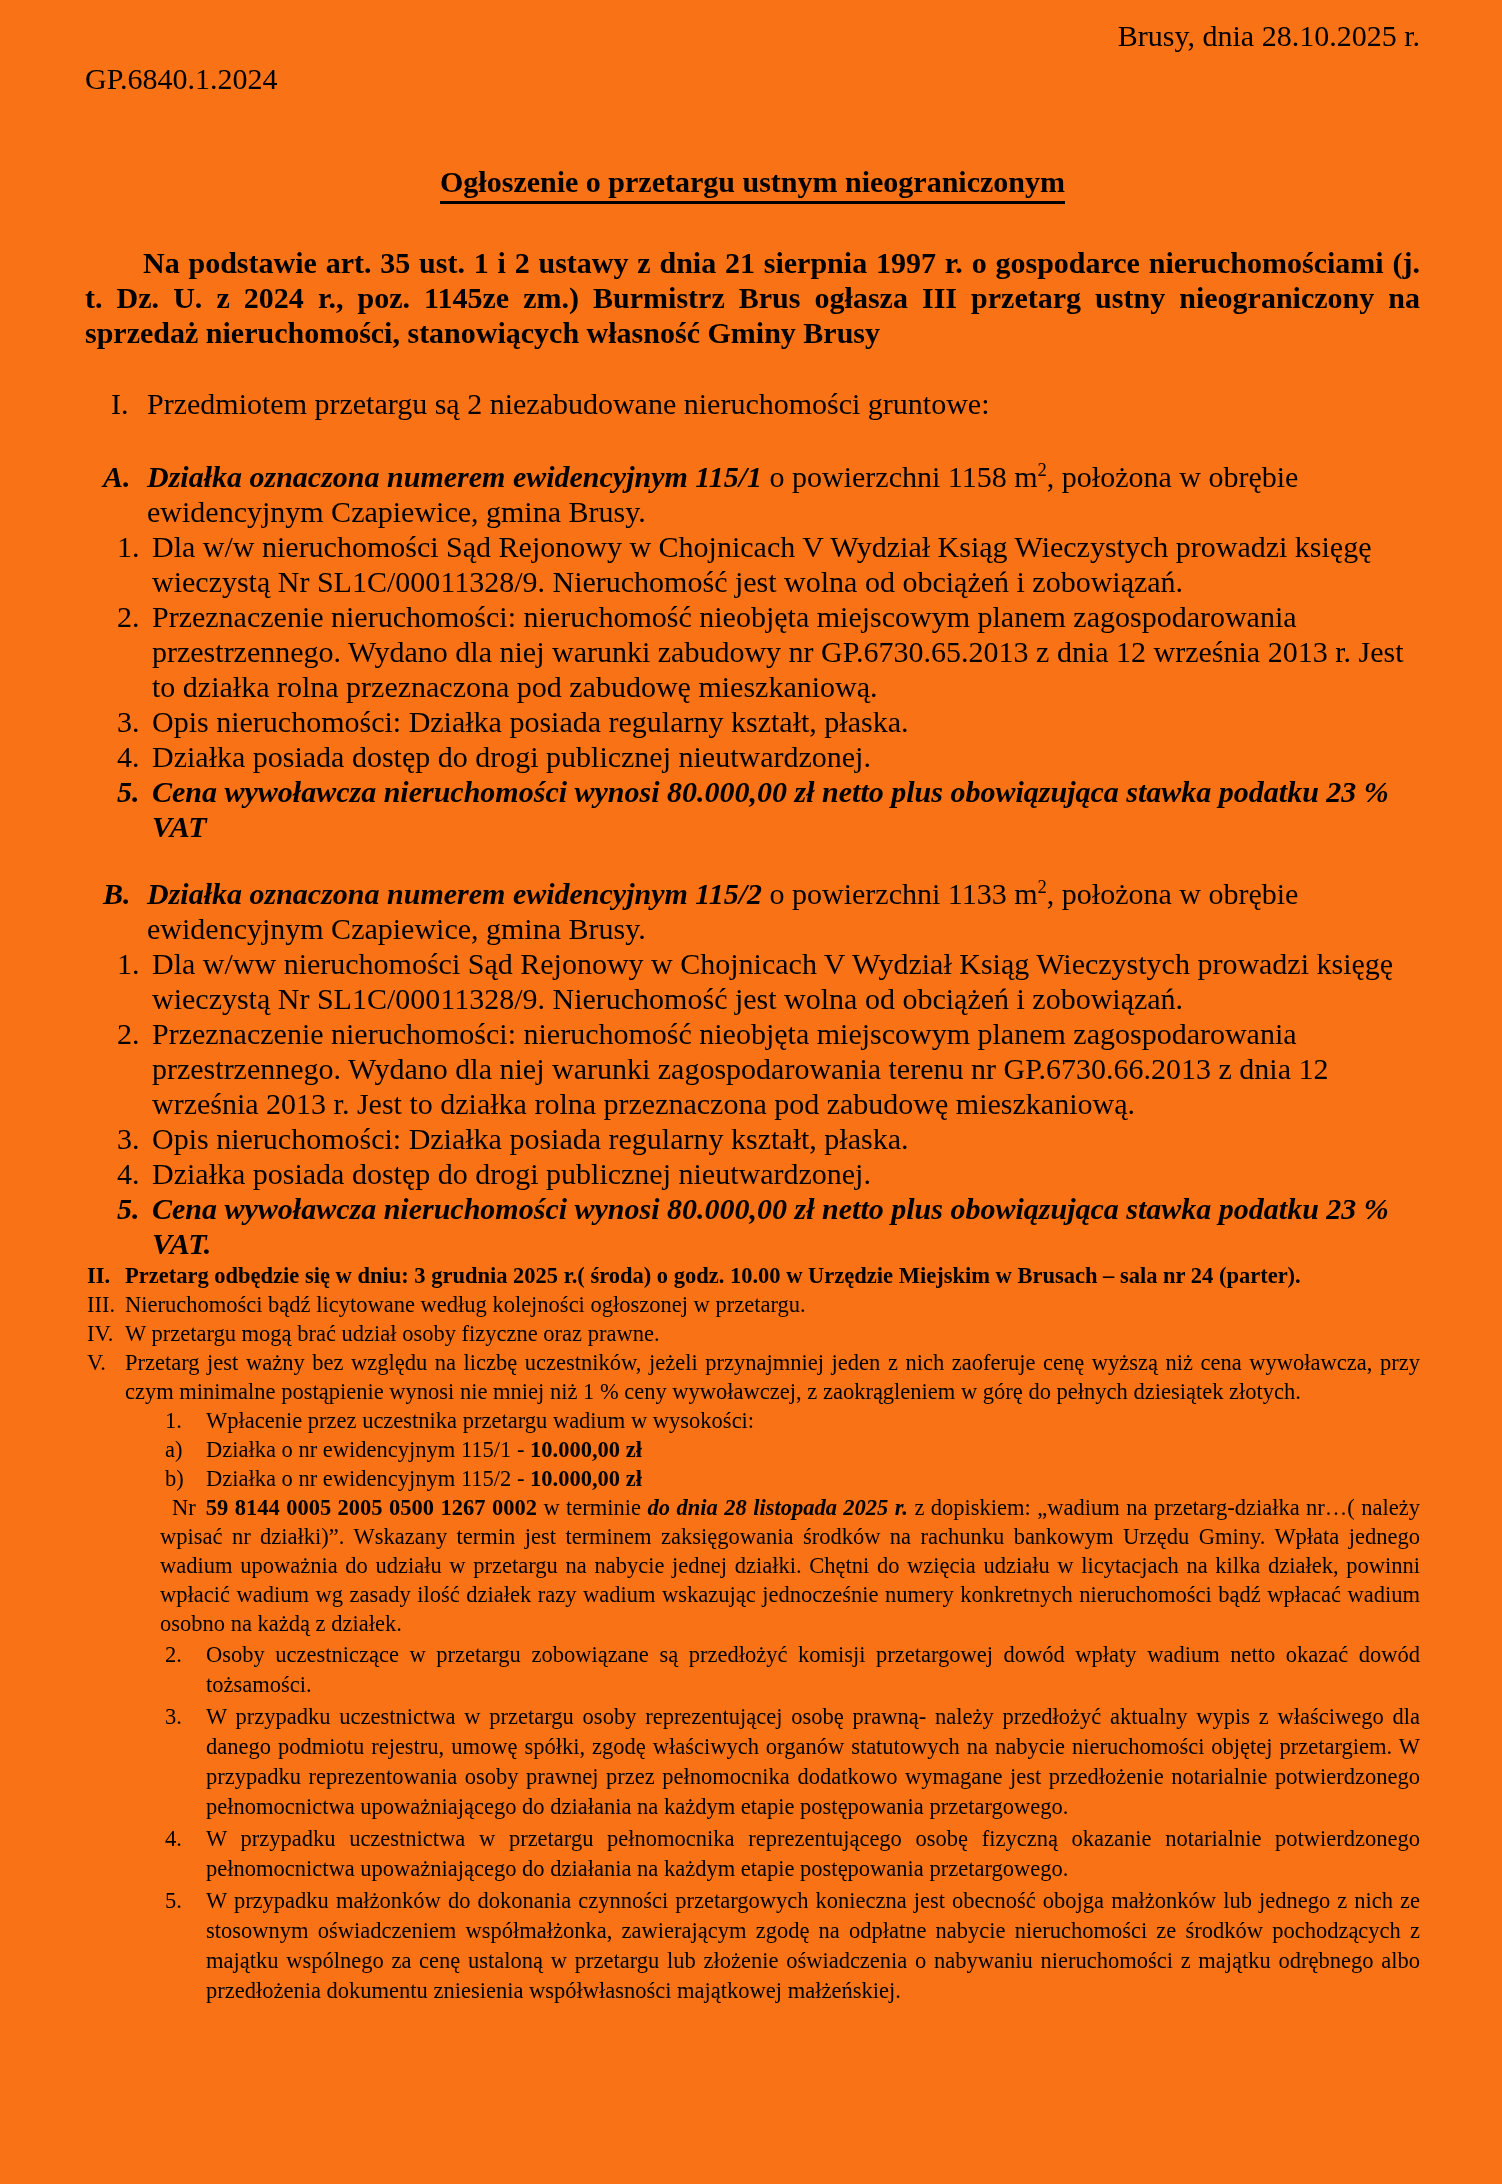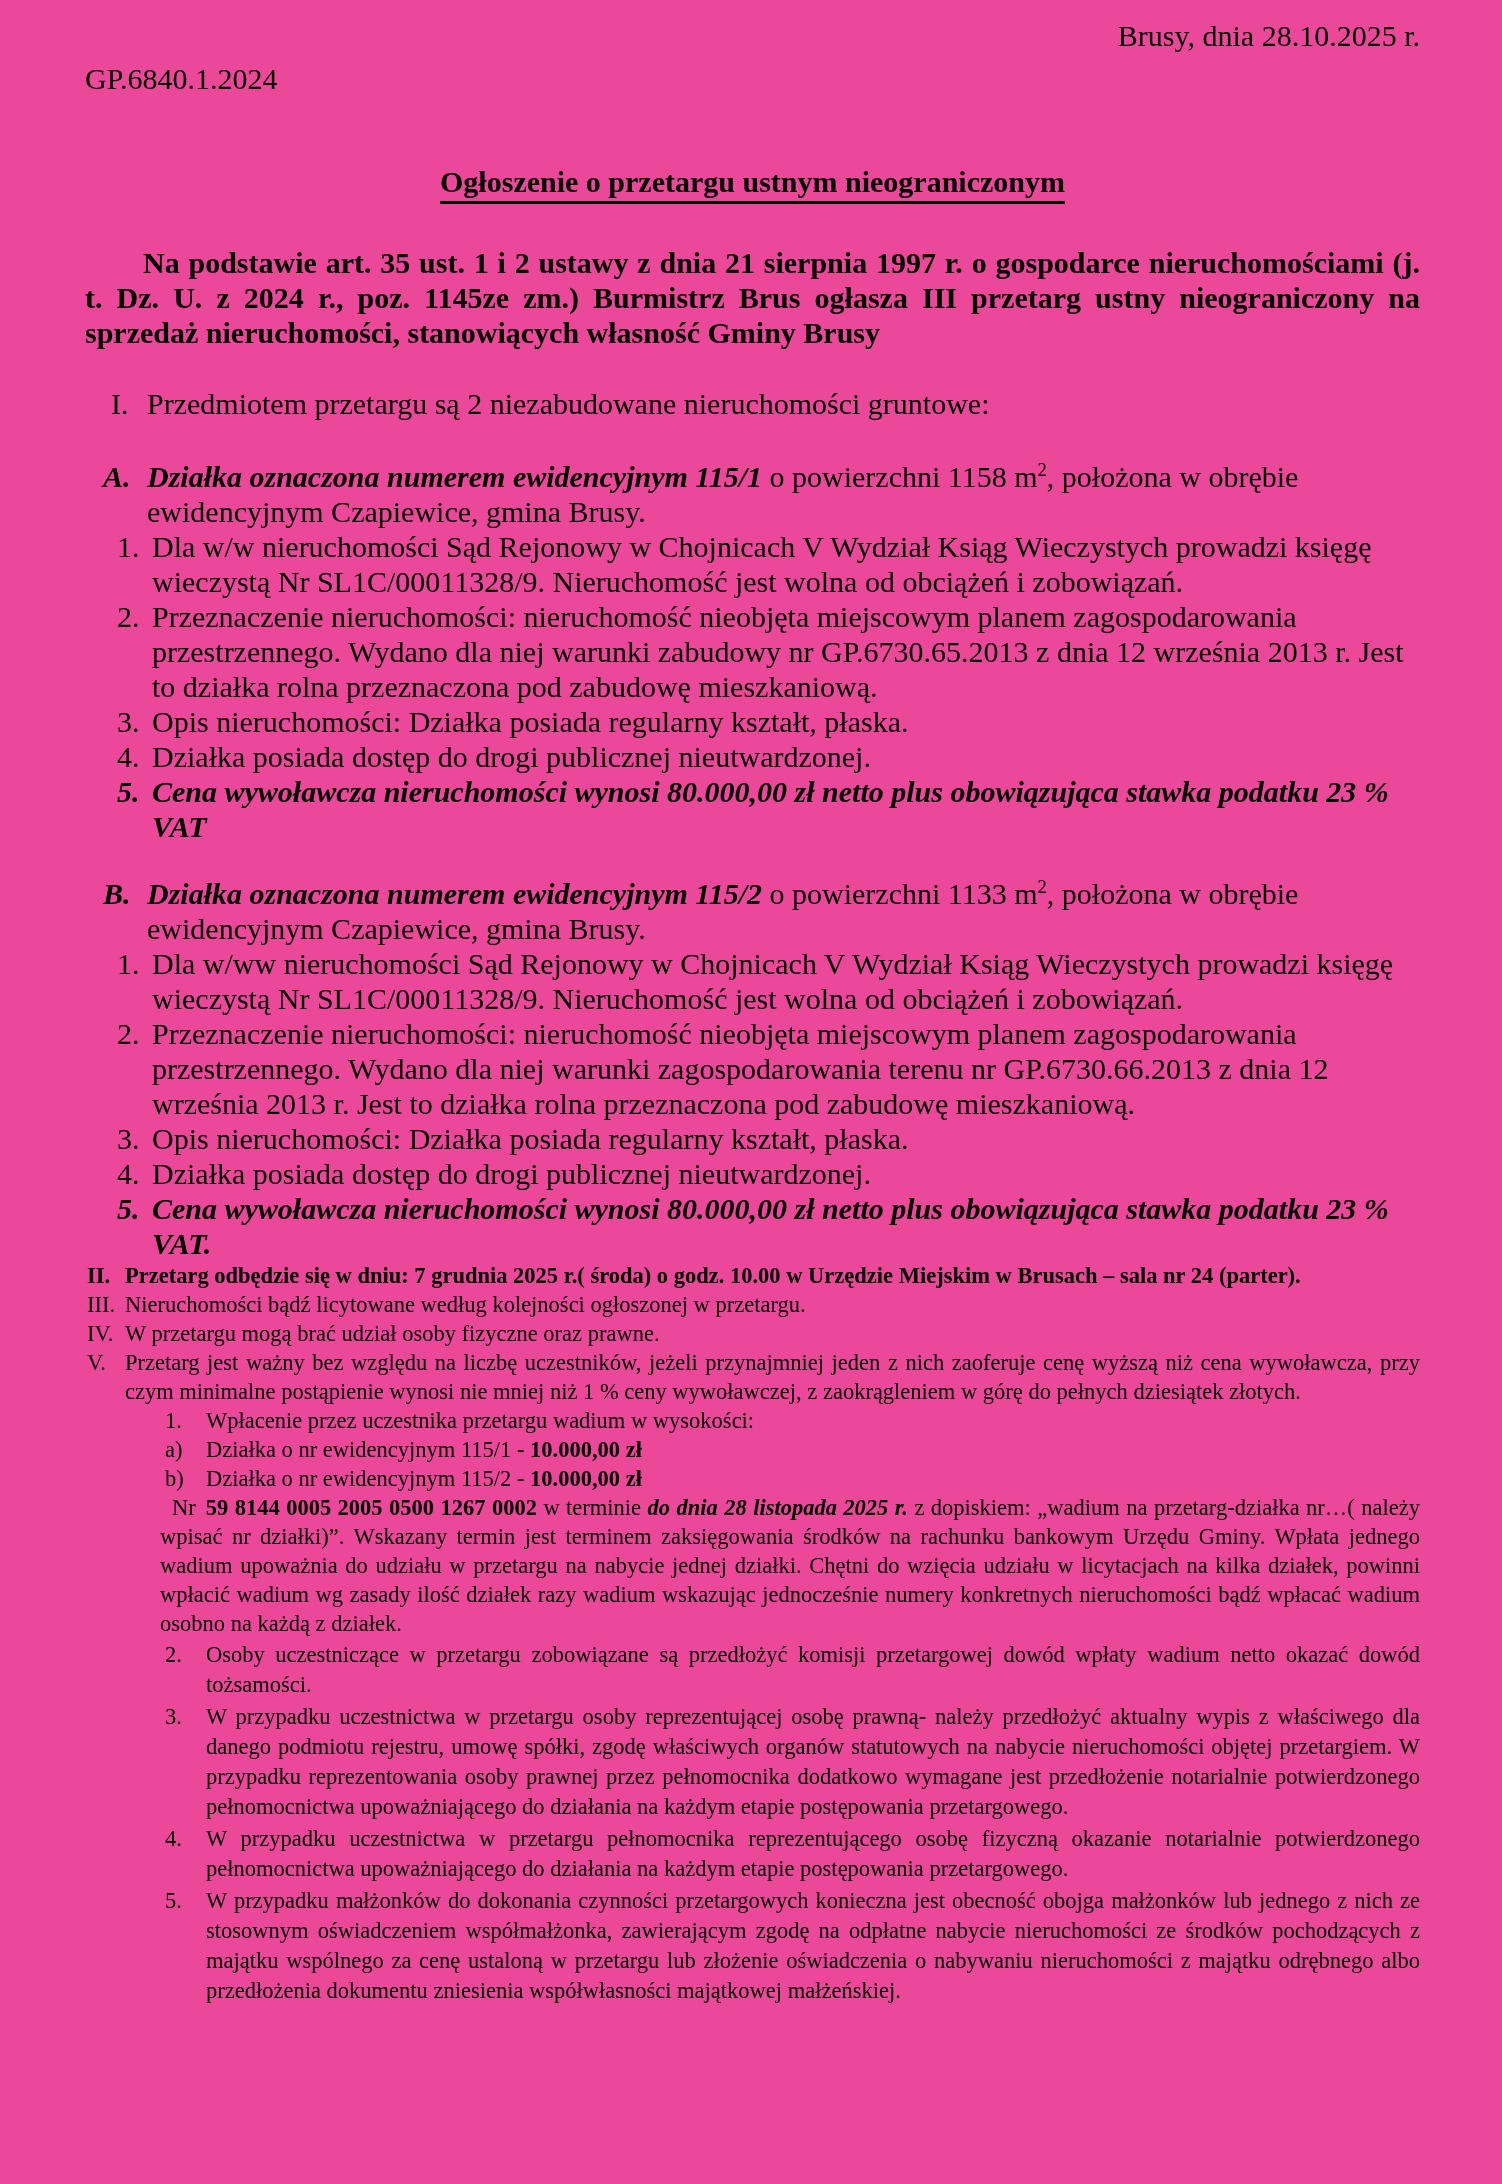--- a/index.html
+++ b/index.html
@@ -1,20 +1,20 @@
 <!DOCTYPE html>
 <html lang="pl"><head>
 <meta charset="utf-8">
 <style>
   * { box-sizing: border-box; }
   html, body { margin: 0; padding: 0; background: #ffffff; }
   .page {
     width: 1502px;
     height: 2184px;
-    background: #ec4899;
+    background: #f97316;
     color: #000000;
     font-family: "Liberation Serif", serif;
     padding: 18px 82px 0 85px;
     overflow: hidden;
     position: relative;
   }
   
   .lg { font-size: 30px; line-height: 35px; }
   
   .sm { font-size: 22.5px; line-height: 29px; }
@@ -139,21 +139,21 @@
     <span class="num">4.</span>
     <span class="txt">Działka posiada dostęp do drogi publicznej nieutwardzonej.</span>
   </div>
   <div class="lg row item-lg emph">
     <span class="num">5.</span>
     <span class="txt">Cena wywoławcza nieruchomości wynosi 80.000,00 zł netto plus obowiązująca stawka podatku 23 % VAT.</span>
   </div>
 
   <div class="sm row roman-sm mt-sec2 bold-row">
     <span class="num">II.</span>
-    <span class="txt">Przetarg odbędzie się w dniu: 7 grudnia 2025 r.( środa) o godz. 10.00 w Urzędzie Miejskim w Brusach – sala nr 24 (parter).</span>
+    <span class="txt">Przetarg odbędzie się w dniu: 3 grudnia 2025 r.( środa) o godz. 10.00 w Urzędzie Miejskim w Brusach – sala nr 24 (parter).</span>
   </div>
   <div class="sm row roman-sm">
     <span class="num">III.</span>
     <span class="txt">Nieruchomości bądź licytowane według kolejności ogłoszonej w przetargu.</span>
   </div>
   <div class="sm row roman-sm">
     <span class="num">IV.</span>
     <span class="txt">W przetargu mogą brać udział osoby fizyczne oraz prawne.</span>
   </div>
   <div class="sm row roman-sm">

